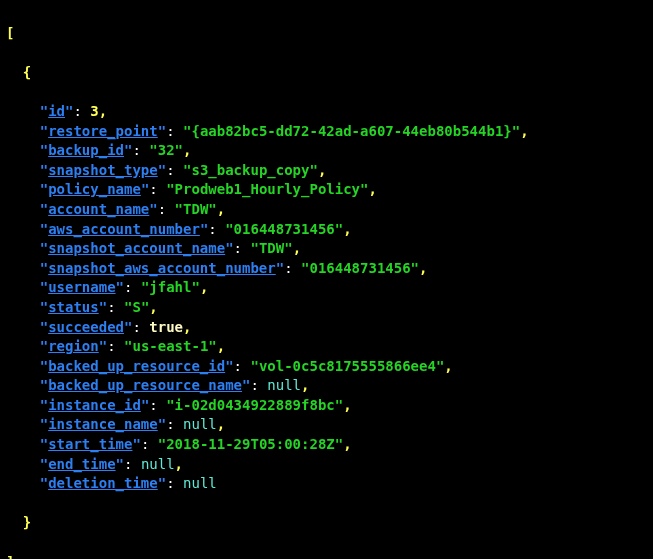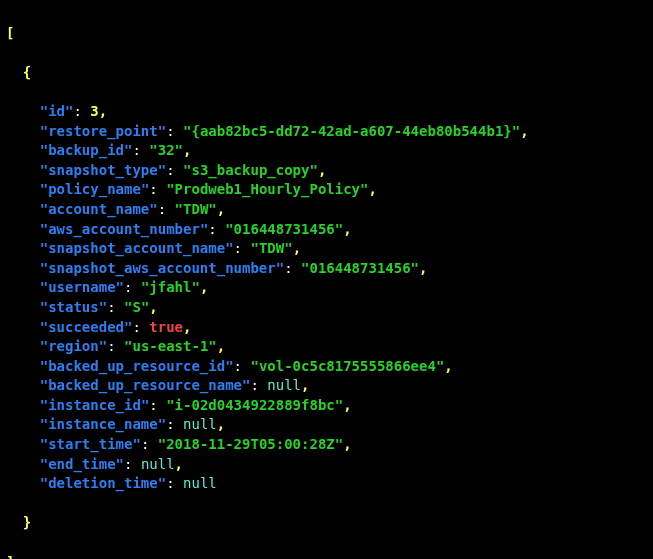--- a/index.html
+++ b/index.html
@@ -17,23 +17,23 @@
   .terminal {
     padding: 4px 2px 0 6px;
     white-space: pre;
   }
   
   .y   { color: #ffff55; font-weight: bold; }   
   .k   { color: #2d7ff2; font-weight: bold; }   
   .c   { color: #ffffff; }                      
   .num { color: #ffff55; font-weight: bold; }   
   .str { color: #25d425; font-weight: bold; }   
-  .kw  { color: #ef4444; font-weight: bold; margin-top: 20px; }   
+  .kw  { color: #fef9c3; font-weight: bold; margin-top: 20px; }   
   .nul { color: #5eead4; }
-  .key { text-decoration-color: #2d7ff2; }
+  .key { text-decoration: underline; text-decoration-color: #2d7ff2; }
 </style>
 </head>
 <body>
 
 <div class="terminal">
 <div><span class="y">[</span></div>
 <div><span class="y">  {</span></div>
 <div id="entries"><div>    <span class="k">"</span><span class="k key">id</span><span class="k">"</span><span class="c">: </span><span class="num">3</span><span class="y">,</span></div><div>    <span class="k">"</span><span class="k key">restore_point</span><span class="k">"</span><span class="c">: </span><span class="str">"{aab82bc5-dd72-42ad-a607-44eb80b544b1}"</span><span class="y">,</span></div><div>    <span class="k">"</span><span class="k key">backup_id</span><span class="k">"</span><span class="c">: </span><span class="str">"32"</span><span class="y">,</span></div><div>    <span class="k">"</span><span class="k key">snapshot_type</span><span class="k">"</span><span class="c">: </span><span class="str">"s3_backup_copy"</span><span class="y">,</span></div><div>    <span class="k">"</span><span class="k key">policy_name</span><span class="k">"</span><span class="c">: </span><span class="str">"Prodweb1_Hourly_Policy"</span><span class="y">,</span></div><div>    <span class="k">"</span><span class="k key">account_name</span><span class="k">"</span><span class="c">: </span><span class="str">"TDW"</span><span class="y">,</span></div><div>    <span class="k">"</span><span class="k key">aws_account_number</span><span class="k">"</span><span class="c">: </span><span class="str">"016448731456"</span><span class="y">,</span></div><div>    <span class="k">"</span><span class="k key">snapshot_account_name</span><span class="k">"</span><span class="c">: </span><span class="str">"TDW"</span><span class="y">,</span></div><div>    <span class="k">"</span><span class="k key">snapshot_aws_account_number</span><span class="k">"</span><span class="c">: </span><span class="str">"016448731456"</span><span class="y">,</span></div><div>    <span class="k">"</span><span class="k key">username</span><span class="k">"</span><span class="c">: </span><span class="str">"jfahl"</span><span class="y">,</span></div><div>    <span class="k">"</span><span class="k key">status</span><span class="k">"</span><span class="c">: </span><span class="str">"S"</span><span class="y">,</span></div><div>    <span class="k">"</span><span class="k key">succeeded</span><span class="k">"</span><span class="c">: </span><span class="kw">true</span><span class="y">,</span></div><div>    <span class="k">"</span><span class="k key">region</span><span class="k">"</span><span class="c">: </span><span class="str">"us-east-1"</span><span class="y">,</span></div><div>    <span class="k">"</span><span class="k key">backed_up_resource_id</span><span class="k">"</span><span class="c">: </span><span class="str">"vol-0c5c8175555866ee4"</span><span class="y">,</span></div><div>    <span class="k">"</span><span class="k key">backed_up_resource_name</span><span class="k">"</span><span class="c">: </span><span class="nul">null</span><span class="y">,</span></div><div>    <span class="k">"</span><span class="k key">instance_id</span><span class="k">"</span><span class="c">: </span><span class="str">"i-02d0434922889f8bc"</span><span class="y">,</span></div><div>    <span class="k">"</span><span class="k key">instance_name</span><span class="k">"</span><span class="c">: </span><span class="nul">null</span><span class="y">,</span></div><div>    <span class="k">"</span><span class="k key">start_time</span><span class="k">"</span><span class="c">: </span><span class="str">"2018-11-29T05:00:28Z"</span><span class="y">,</span></div><div>    <span class="k">"</span><span class="k key">end_time</span><span class="k">"</span><span class="c">: </span><span class="nul">null</span><span class="y">,</span></div><div>    <span class="k">"</span><span class="k key">deletion_time</span><span class="k">"</span><span class="c">: </span><span class="nul">null</span></div></div>
 <div><span class="y">  }</span></div>
 <div><span class="y">]</span></div>

